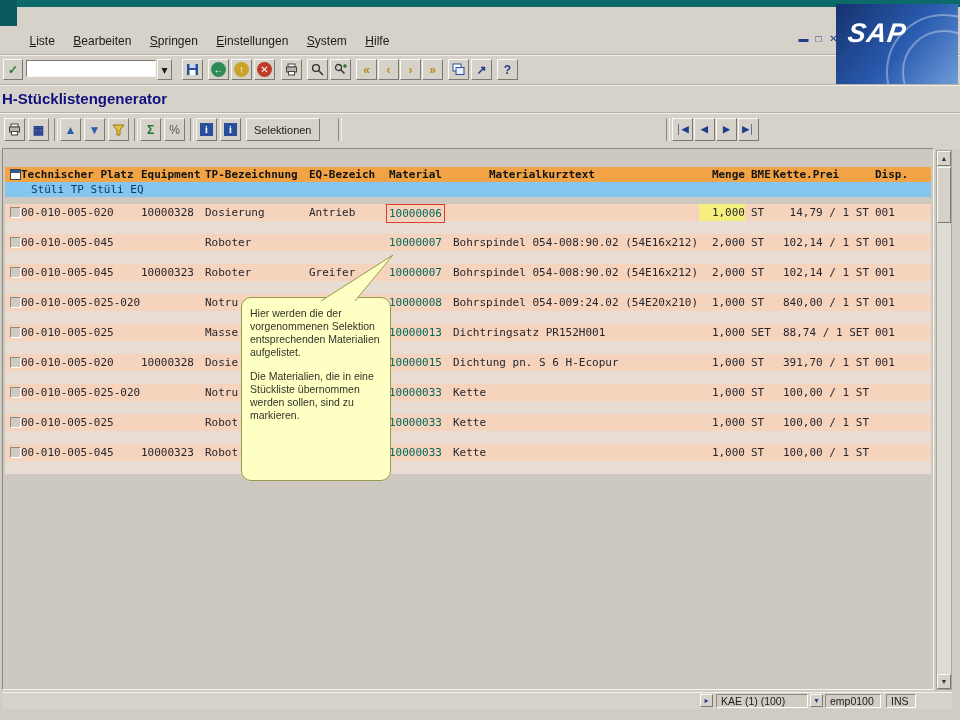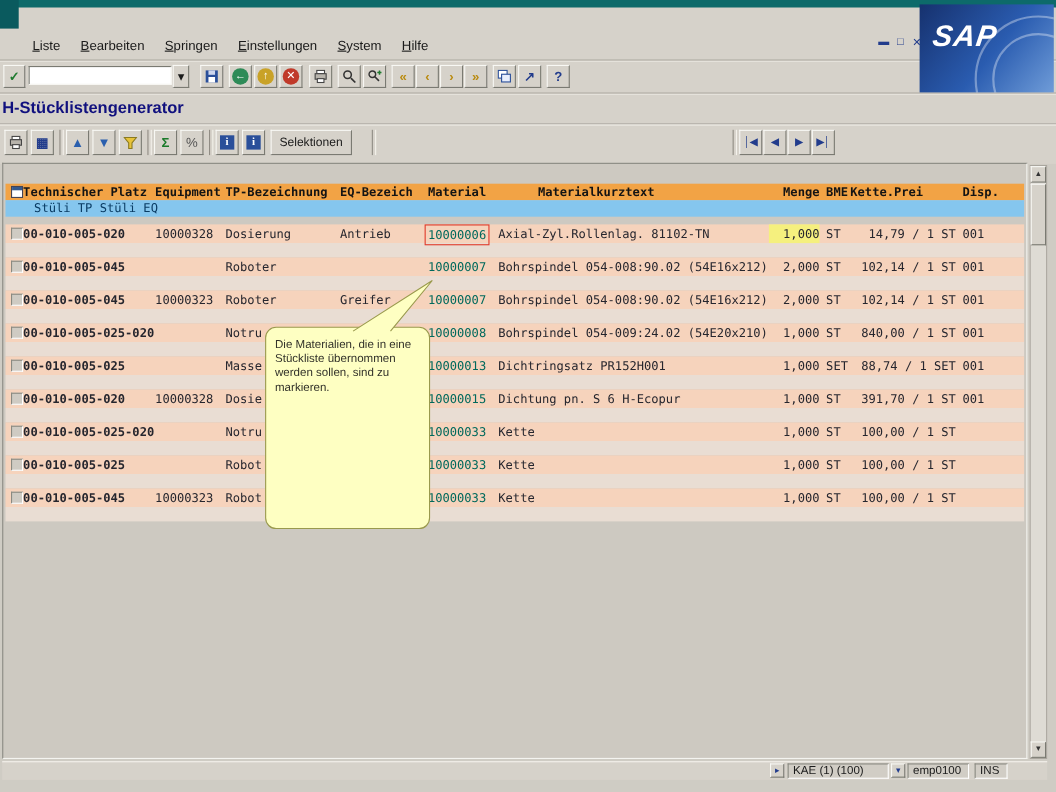--- a/index.html
+++ b/index.html
@@ -49,21 +49,21 @@
            font-family:"DejaVu Sans Mono",monospace;font-size:11px;}
   .hdr1{position:absolute;left:2px;top:18px;width:926px;height:15px;background:#f2a345;line-height:15px;font-weight:bold;}
   .hdr2{position:absolute;left:2px;top:33px;width:926px;height:15px;background:#85c6ee;line-height:15px;
         font-weight:normal;color:#0a3c64;}
   .hdr2 span{position:absolute;left:26px;white-space:pre;}
   .hdr-icon{position:absolute;left:5px;top:2px;width:11px;height:11px;background:#fff;border:1px solid #445;box-sizing:border-box;}
   .hdr-icon::before{content:"";position:absolute;left:0;top:0;right:0;height:3px;background:#35598c;}
   .trow{position:absolute;left:2px;width:926px;height:30px;
         background:linear-gradient(to bottom,#f6d3bc 0,#f6d3bc 17px,#e9ddd3 17px,#e9ddd3 30px);}
   .ct{position:absolute;top:0;line-height:17px;white-space:pre;color:#26262e;}
-  .c-tp{left:16px;font-weight:bold;} .c-eq{left:136px;} .c-tpb{left:200px;} .c-eqb{left:304px;}
+  .c-tp{left:16px;} .c-eq{left:136px;} .c-tpb{left:200px;} .c-eqb{left:304px;}
   .c-mat{left:384px;color:#00695c;text-align:center;}
   .c-txt{left:448px;}
   .c-menge{left:694px;width:46px;text-align:right;}
   .c-bme{left:746px;}
   .c-preis{left:768px;width:96px;text-align:right;}
   .c-disp{left:870px;}
   .h-c{position:absolute;top:0;white-space:pre;color:#141414;}
   .row-check{position:absolute;left:5px;top:3px;width:11px;height:11px;background:#cfcbc3;border:1px solid;
              border-color:#8a8a82 #fff #fff #8a8a82;box-sizing:border-box;}
   .mat-sel{border:1px solid #e03a2a;padding:0 2px;margin-left:-3px;}
@@ -266,21 +266,20 @@
         <span>Stüli TP Stüli EQ</span>
       </div>
 
     <div class="trow" style="top:55px;">
       <span class="row-check"></span>
       <span class="ct c-tp">00-010-005-020</span>
       <span class="ct c-eq">10000328</span>
       <span class="ct c-tpb">Dosierung</span>
       <span class="ct c-eqb">Antrieb</span>
       <span class="ct c-mat mat-sel">10000006</span>
-      <span class="ct c-txt">Axial-Zyl.Rollenlag. 81102-TN</span>
       <span class="ct c-menge menge-hl">1,000</span>
       <span class="ct c-bme">ST</span>
       <span class="ct c-preis">14,79 / 1 ST</span>
       <span class="ct c-disp">001</span>
     </div>
     <div class="trow" style="top:85px;">
       <span class="row-check"></span>
       <span class="ct c-tp">00-010-005-045</span>
       <span class="ct c-eq"></span>
       <span class="ct c-tpb">Roboter</span>
@@ -382,20 +381,21 @@
       <span class="ct c-bme">ST</span>
       <span class="ct c-preis">100,00 / 1 ST</span>
       <span class="ct c-disp"></span>
     </div>
 
     <svg class="tiptail" width="100" height="52">
       <polygon points="20,50 54,50 92,4" fill="#feffc2"></polygon>
       <path d="M20,50 L92,4 L54,50" fill="none" stroke="#99994d" stroke-width="1"></path>
     </svg>
     <div class="tip">
+      <p>Hier werden die der vorgenommenen Selektion entsprechenden Materialien aufgelistet.</p>
       <p>Die Materialien, die in eine Stückliste übernommen werden sollen, sind zu markieren.</p>
     </div>
   </div>
 
   <div class="vscroll">
     <div class="sbtn" style="top:0;">
         <span>▲</span>
       </div>
     <div class="sthumb"></div>
     <div class="sbtn" style="bottom:0;">

